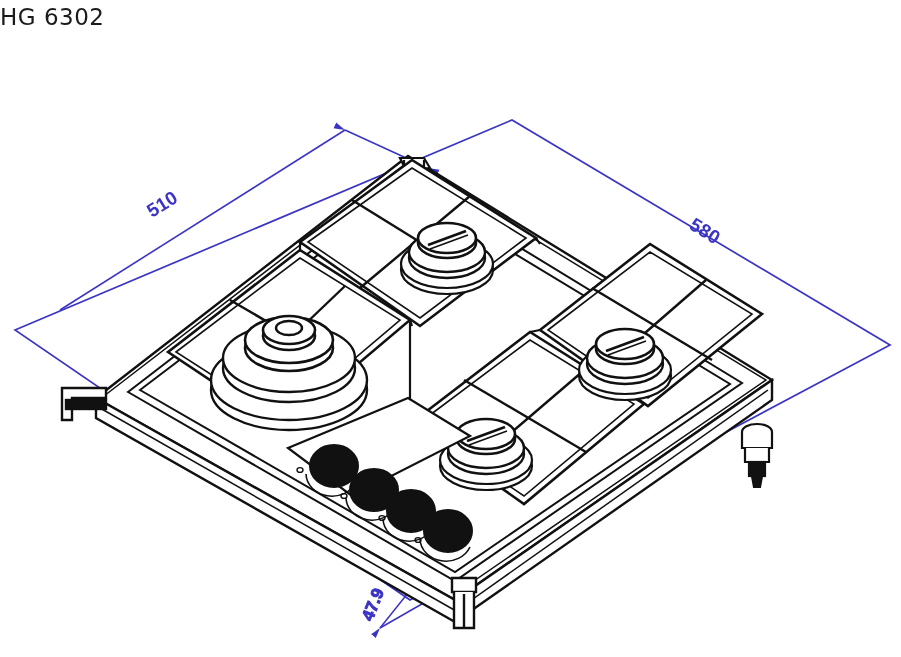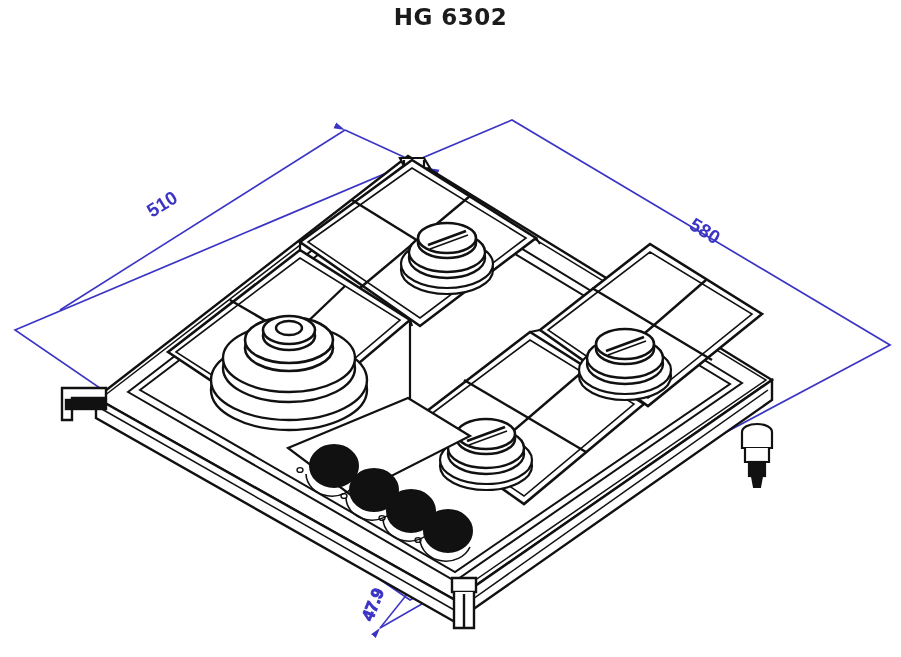--- a/index.html
+++ b/index.html
@@ -6,23 +6,22 @@
   html,body{margin:0;padding:0;background:#ffffff;}
   body{
     width:901px;height:657px;
     font-family:"Liberation Sans", sans-serif;
     overflow:hidden;position:relative;
   }
   #sheet{position:relative;width:901px;height:657px;background:#fff;}
 
   #title{
     position:absolute;left:0;top:4px;width:901px;
-    text-align:center;
     font-family:"DejaVu Sans", sans-serif;
-    font-size:23px;font-weight:bold;color:#1b1b1b;
+    font-size:23px;font-weight:normal;color:#1b1b1b;
     letter-spacing:0.5px;
   }
   #drawing{position:absolute;left:0;top:0;width:901px;height:657px;}
 
   .dimtext{
     font-family:"Liberation Sans", sans-serif;
     font-size:19px;font-weight:bold;
     fill:#3b34c4;
   }
   .dimtext-sm{

